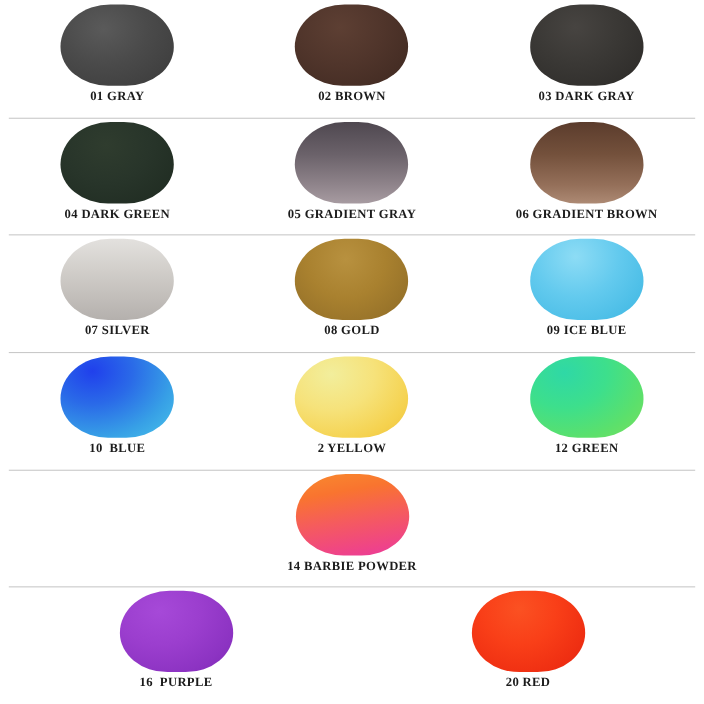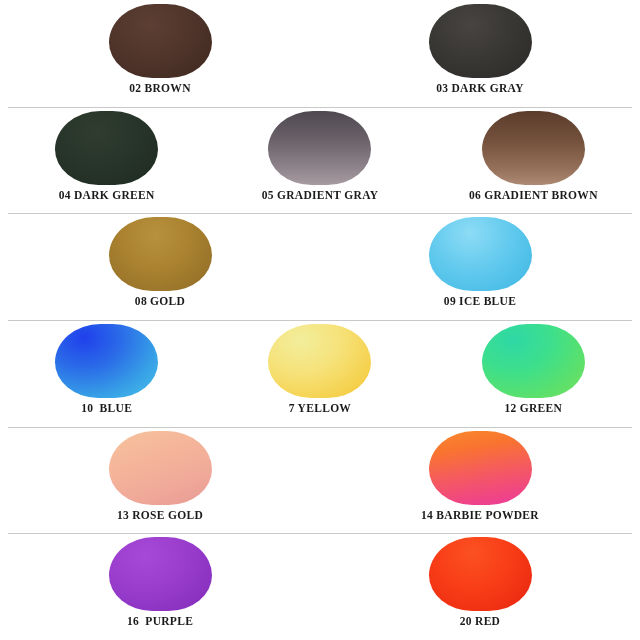--- a/index.html
+++ b/index.html
@@ -71,20 +71,24 @@
     white-space: pre;
     font-family: "Liberation Serif", "DejaVu Serif", serif;
   }
 </style>
 </head>
 <body>
 
 <div id="catalog">
     <div class="lens-row">
       <div class="lens-cell">
+        <div class="lens-swatch" style="background: radial-gradient(at 38% 30%, rgb(90, 90, 90) 0%, rgb(74, 74, 74) 45%, rgb(58, 58, 58) 100%);"></div>
+        <div class="lens-label">01 GRAY</div>
+      </div>
+      <div class="lens-cell">
         <div class="lens-swatch" style="background: radial-gradient(at 40% 28%, rgb(93, 63, 51) 0%, rgb(80, 53, 43) 45%, rgb(62, 40, 32) 100%);"></div>
         <div class="lens-label">02 BROWN</div>
       </div>
       <div class="lens-cell">
         <div class="lens-swatch" style="background: radial-gradient(at 40% 28%, rgb(71, 68, 65) 0%, rgb(58, 56, 53) 45%, rgb(43, 41, 39) 100%);"></div>
         <div class="lens-label">03 DARK GRAY</div>
       </div>
     </div>
     <div class="lens-row">
       <div class="lens-cell">
@@ -95,47 +99,47 @@
         <div class="lens-swatch" style="background: linear-gradient(rgb(79, 72, 80) 0%, rgb(107, 98, 106) 40%, rgb(141, 130, 137) 75%, rgb(167, 155, 161) 100%);"></div>
         <div class="lens-label">05 GRADIENT GRAY</div>
       </div>
       <div class="lens-cell">
         <div class="lens-swatch" style="background: linear-gradient(rgb(91, 60, 44) 0%, rgb(116, 81, 60) 40%, rgb(149, 112, 90) 78%, rgb(173, 138, 116) 100%);"></div>
         <div class="lens-label">06 GRADIENT BROWN</div>
       </div>
     </div>
     <div class="lens-row">
       <div class="lens-cell">
+        <div class="lens-swatch" style="background: linear-gradient(rgb(227, 225, 222) 0%, rgb(211, 208, 204) 35%, rgb(195, 191, 187) 70%, rgb(180, 176, 173) 100%);"></div>
+        <div class="lens-label">07 SILVER</div>
+      </div>
+      <div class="lens-cell">
         <div class="lens-swatch" style="background: radial-gradient(at 45% 25%, rgb(184, 145, 63) 0%, rgb(169, 129, 47) 45%, rgb(141, 106, 38) 100%);"></div>
         <div class="lens-label">08 GOLD</div>
       </div>
       <div class="lens-cell">
         <div class="lens-swatch" style="background: radial-gradient(at 40% 22%, rgb(141, 220, 245) 0%, rgb(99, 202, 238) 45%, rgb(60, 182, 226) 100%);"></div>
         <div class="lens-label">09 ICE BLUE</div>
       </div>
     </div>
     <div class="lens-row">
       <div class="lens-cell">
         <div class="lens-swatch" style="background: radial-gradient(at 28% 18%, rgb(32, 64, 236) 0%, rgb(42, 106, 232) 35%, rgb(55, 160, 230) 70%, rgb(73, 196, 234) 100%);"></div>
         <div class="lens-label">10  BLUE</div>
       </div>
       <div class="lens-cell">
         <div class="lens-swatch" style="background: radial-gradient(at 32% 22%, rgb(242, 238, 156) 0%, rgb(246, 226, 122) 40%, rgb(245, 210, 79) 75%, rgb(238, 193, 59) 100%);"></div>
-        <div class="lens-label">7 YELLOW</div>
+        <div class="lens-label">2 YELLOW</div>
       </div>
       <div class="lens-cell">
         <div class="lens-swatch" style="background: radial-gradient(at 30% 20%, rgb(47, 216, 166) 0%, rgb(61, 223, 140) 38%, rgb(91, 224, 108) 72%, rgb(121, 224, 92) 100%);"></div>
         <div class="lens-label">12 GREEN</div>
       </div>
     </div>
     <div class="lens-row">
-      <div class="lens-cell">
-        <div class="lens-swatch" style="background: linear-gradient(160deg, rgb(246, 195, 156) 0%, rgb(245, 181, 154) 35%, rgb(240, 169, 153) 70%, rgb(231, 154, 147) 100%);"></div>
-        <div class="lens-label">13 ROSE GOLD</div>
-      </div>
       <div class="lens-cell">
         <div class="lens-swatch" style="background: linear-gradient(170deg, rgb(249, 138, 46) 0%, rgb(249, 116, 47) 25%, rgb(245, 91, 94) 55%, rgb(239, 68, 135) 85%, rgb(234, 58, 156) 100%);"></div>
         <div class="lens-label">14 BARBIE POWDER</div>
       </div>
     </div>
     <div class="lens-row">
       <div class="lens-cell">
         <div class="lens-swatch" style="background: radial-gradient(at 35% 25%, rgb(166, 73, 216) 0%, rgb(155, 62, 206) 40%, rgb(140, 51, 194) 75%, rgb(125, 39, 180) 100%);"></div>
         <div class="lens-label">16  PURPLE</div>
       </div>

